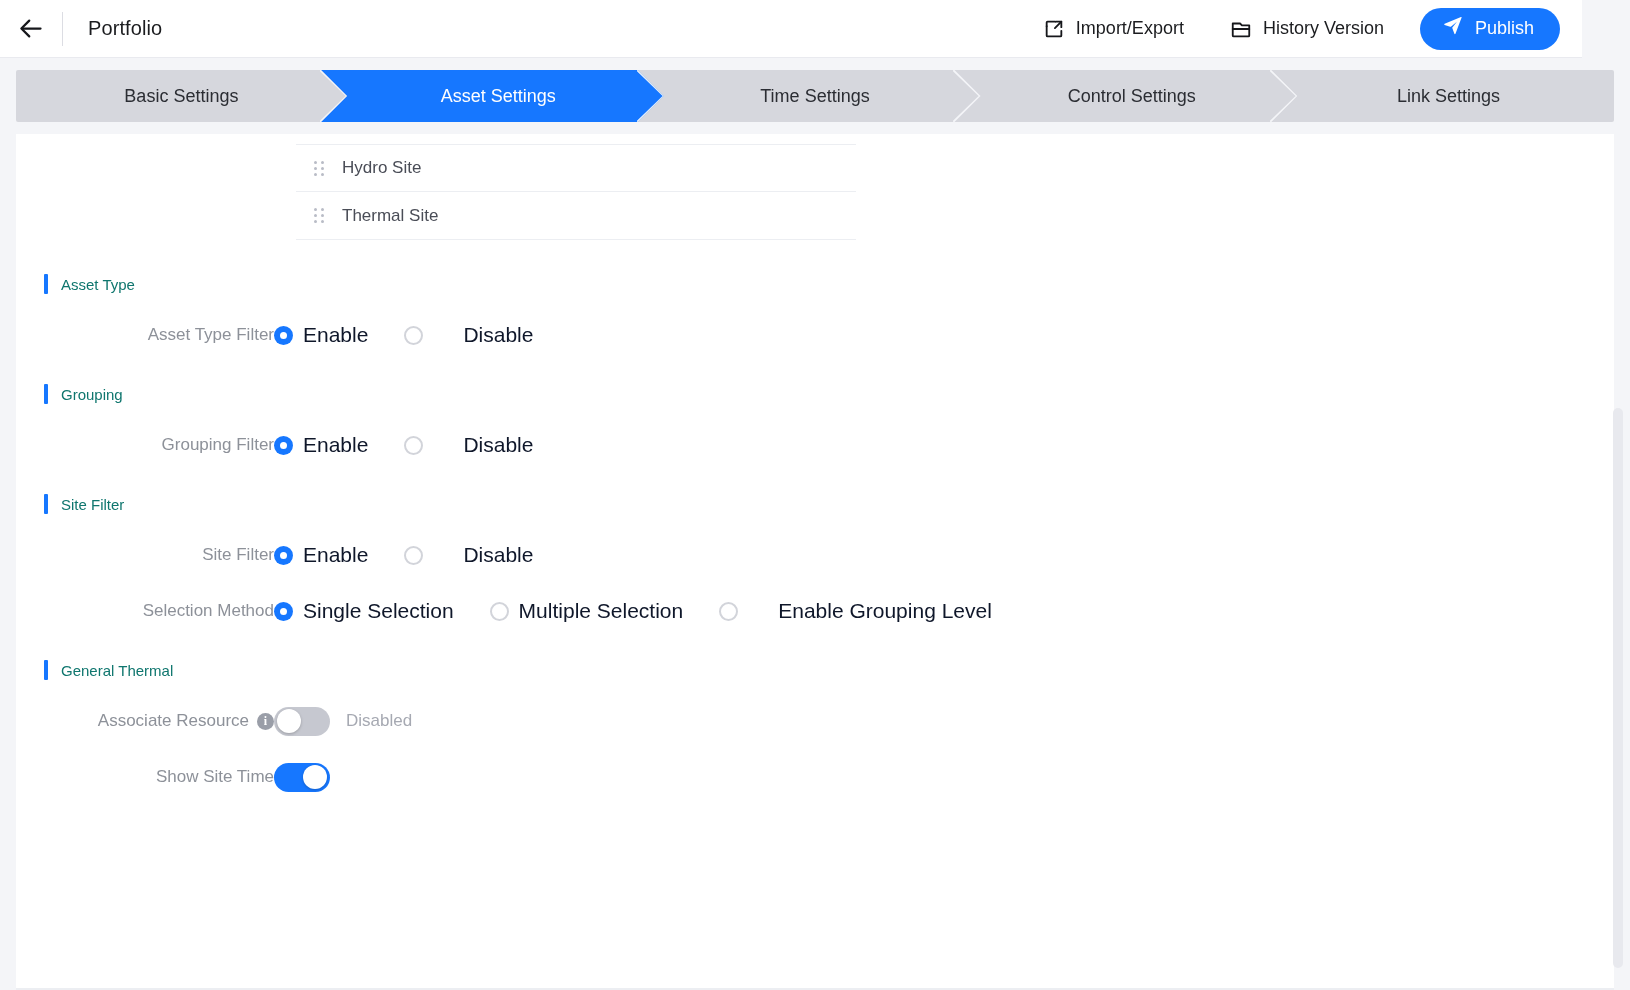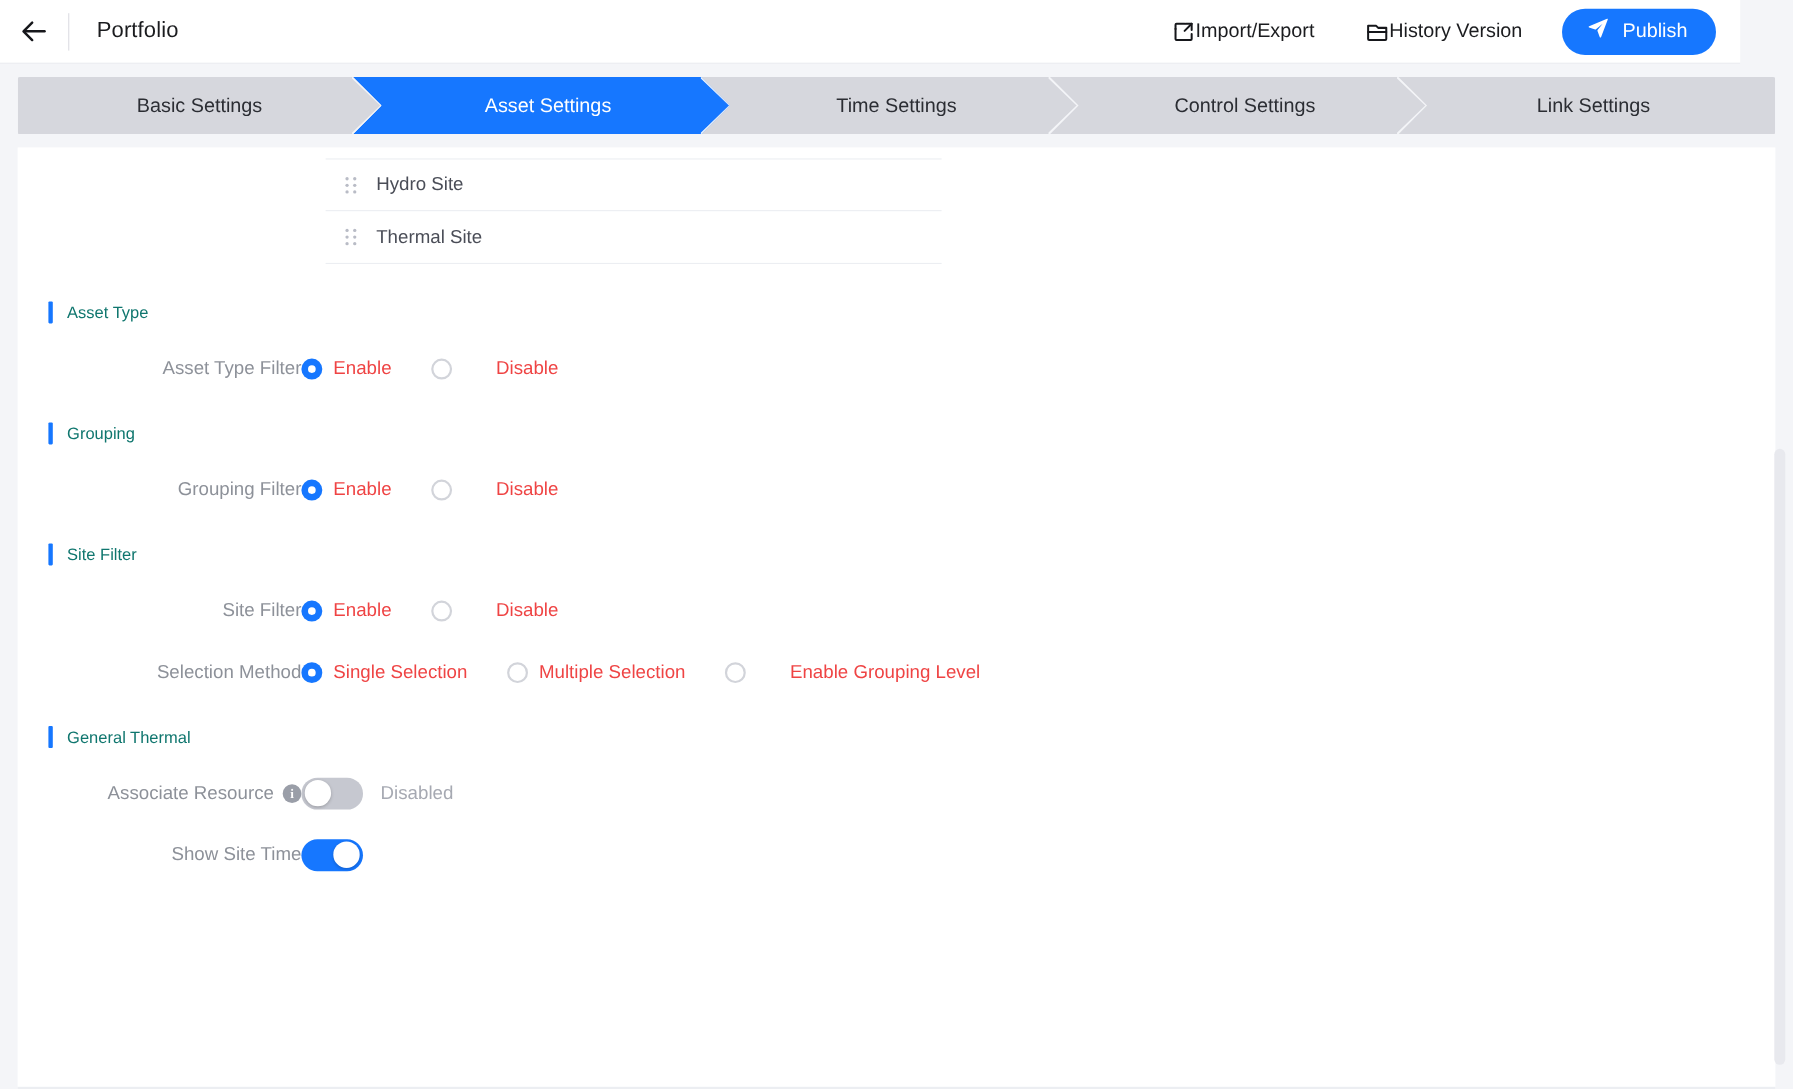--- a/index.html
+++ b/index.html
@@ -58,20 +58,21 @@
     margin-left: auto;
     display: flex;
     align-items: center;
     padding-right: 22px;
     gap: 0;
   }
 
   .tb-action {
     display: flex;
     align-items: center;
+    gap: 11px;
     font-size: 18px;
     color: #1b1c1f;
     cursor: pointer;
     padding: 8px 10px;
     margin-right: 26px;
     white-space: nowrap;
   }
   .tb-action .ic { display: flex; align-items: center; }
 
   .publish-btn {
@@ -253,22 +254,22 @@
     background: #1677ff;
     box-shadow: inset 0 0 0 0 #fff;
   }
   .radio-opt.on .rdo::after {
     content: "";
     width: 7px; height: 7px;
     border-radius: 50%;
     background: #ffffff;
   }
   .radio-label {
-    font-size: 17px;
-    color: #ef4444;
+    font-size: 21px;
+    color: #0f172a;
     white-space: nowrap;
     text-align: center;
   }
 
   
   .toggle {
     width: 56px;
     height: 29px;
     border-radius: 15px;
     background: #c6c8d0;

